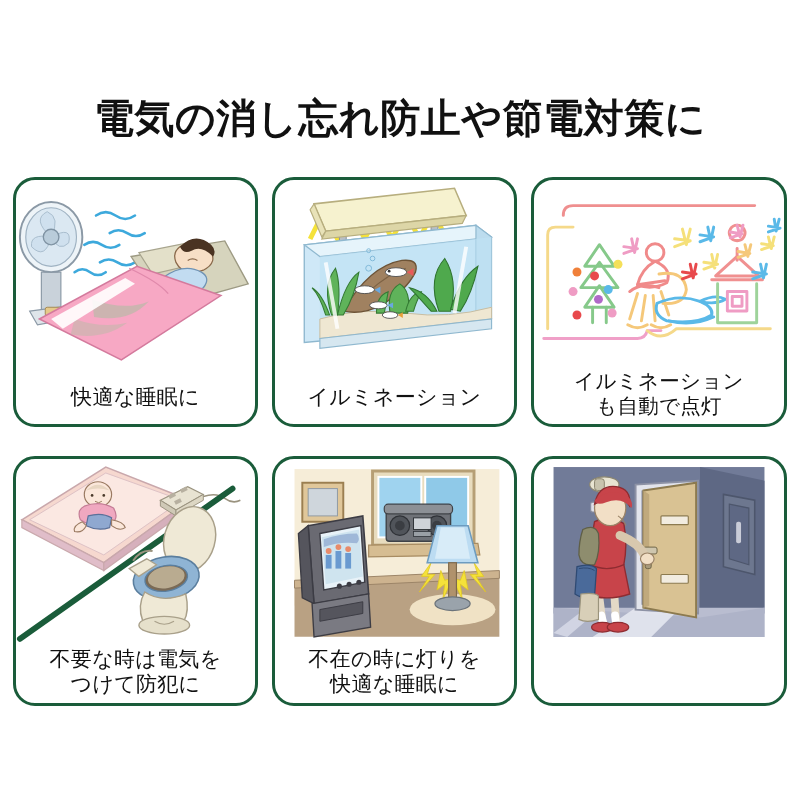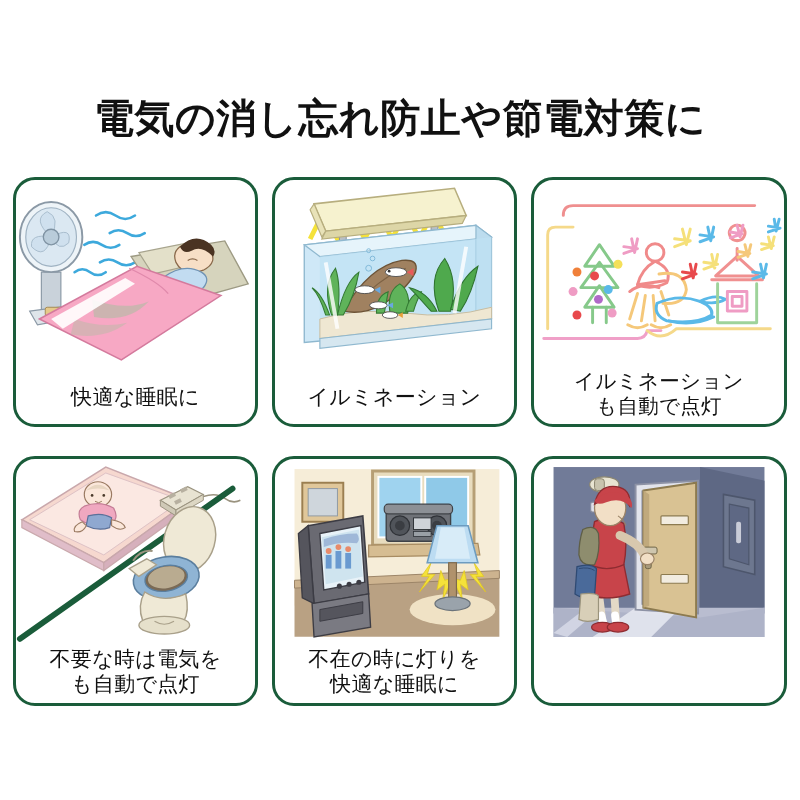--- a/index.html
+++ b/index.html
@@ -360,21 +360,21 @@
             <polygon points="116,110 134,100 144,106 126,118" fill="#efe9d6" stroke="#a9a08a" stroke-width="1.3"></polygon>
             <path d="M120 102 q8 -12 20 -10" fill="none" stroke="#9a937f" stroke-width="2"></path>
 
             <path d="M132 134 q18 12 42 2 q4 18 -2 28 q-20 10 -42 0 q-6 -16 2 -30z" fill="#efe9d6" stroke="#a9a08a" stroke-width="1.5"></path>
             <ellipse cx="152" cy="168" rx="26" ry="9" fill="#e6e0cb" stroke="#a9a08a" stroke-width="1.4"></ellipse>
             <path d="M142 164 q10 6 20 0" fill="none" stroke="#a9a08a" stroke-width="1.1"></path>
           </g>
         </svg>
       </div>
       <div class="card-caption">不要な時は電気を
-も自動で点灯</div>
+つけて防犯に</div>
     </div>
 
     <div class="card">
       <div class="card-art shorter">
         <svg class="art-svg" viewBox="0 0 245 186" preserveAspectRatio="xMidYMid meet">
 
           <rect x="20" y="8" width="210" height="140" fill="#f6edd8"></rect>
 
           <polygon points="20,126 230,116 230,180 20,180" fill="#b9a183"></polygon>
 

